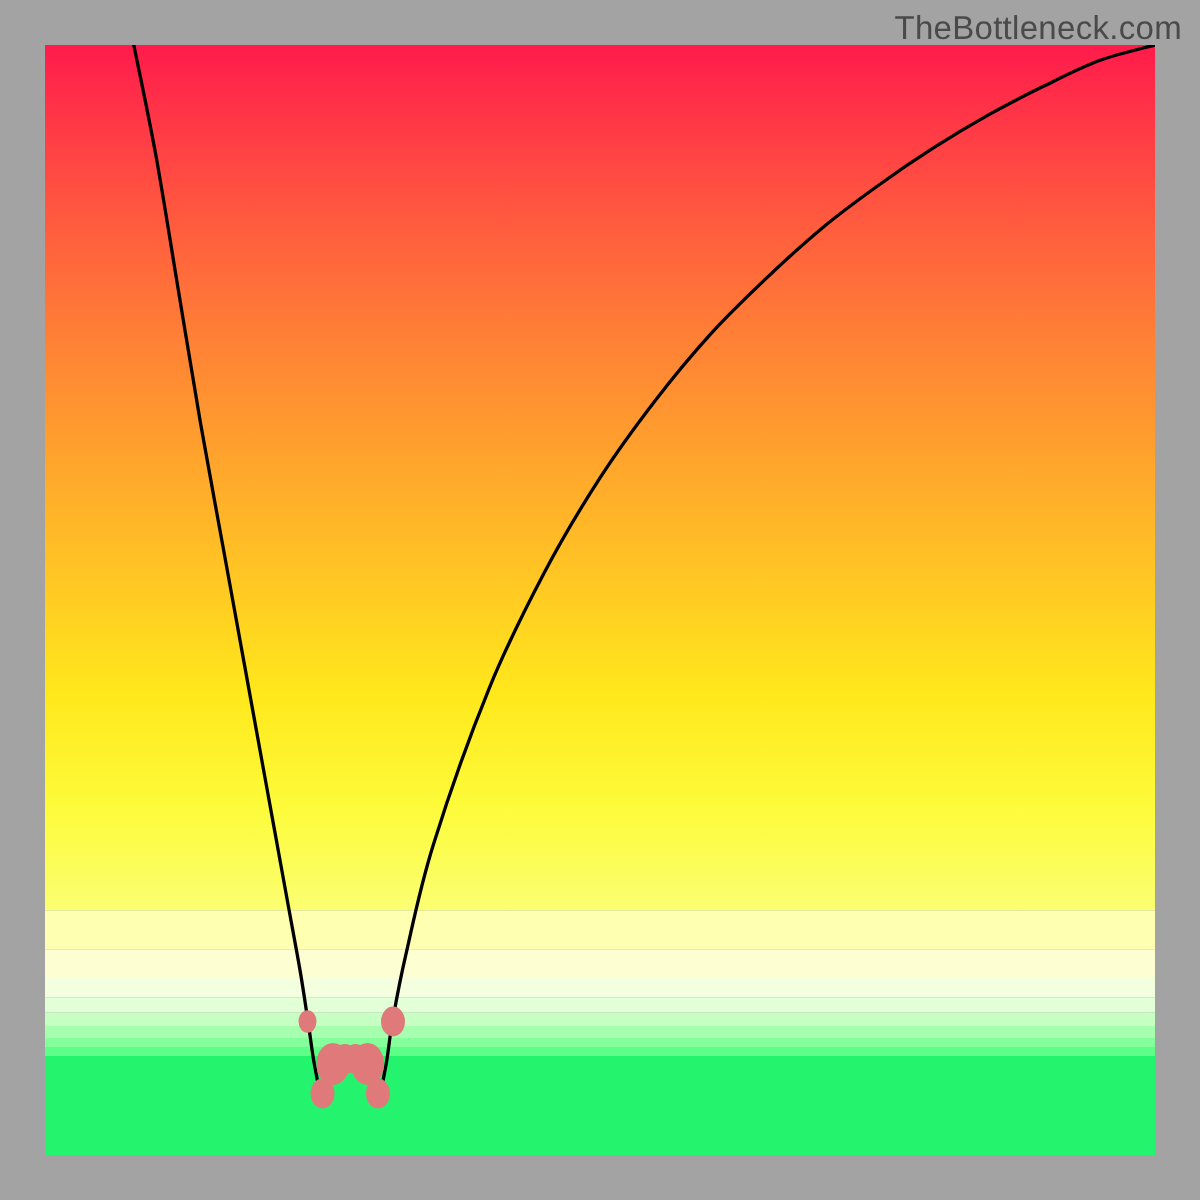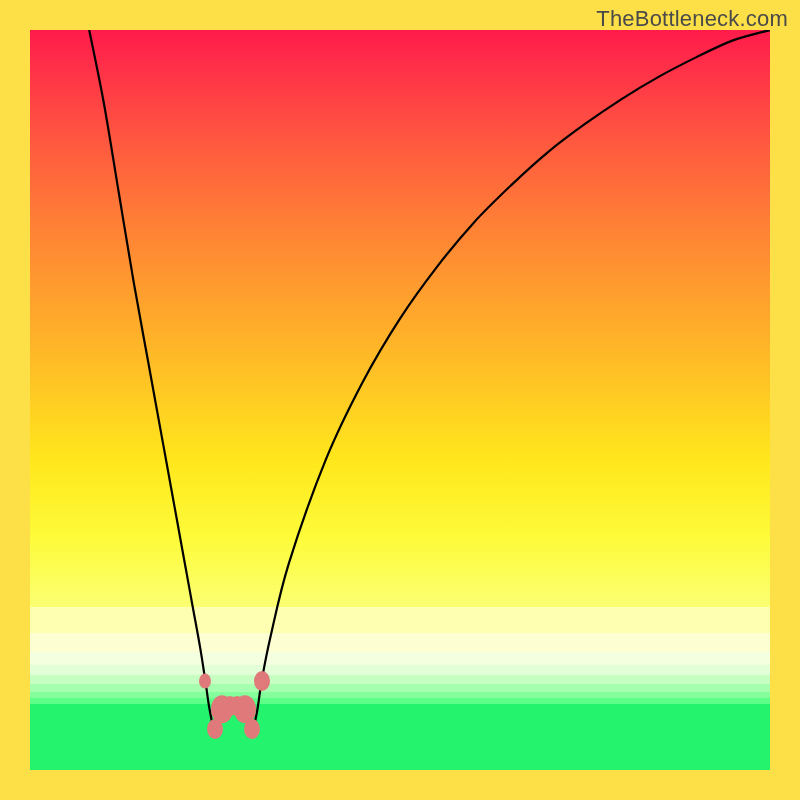--- a/index.html
+++ b/index.html
@@ -8,21 +8,21 @@
     width: 800px;
     height: 800px;
     background: #000;
     overflow: hidden;
     font-family: Arial, Helvetica, sans-serif;
   }
   .frame {
     position: relative;
     width: 800px;
     height: 800px;
-    background: #fde047;
+    background: #a3a3a3;
   }
   .watermark {
     position: absolute;
     top: 6px;
     right: 12px;
     color: #4a4a4a;
     font-size: 22px;
     font-weight: 500;
     letter-spacing: 0.2px;
     z-index: 30;

